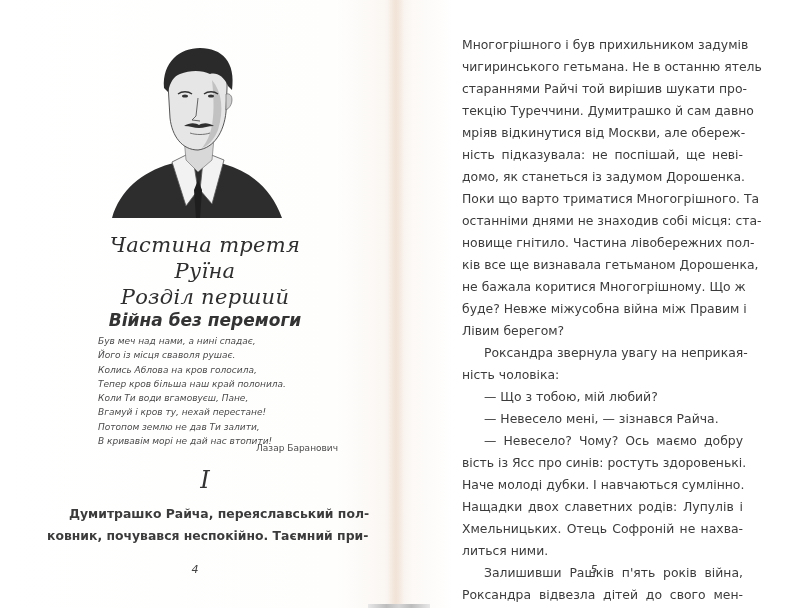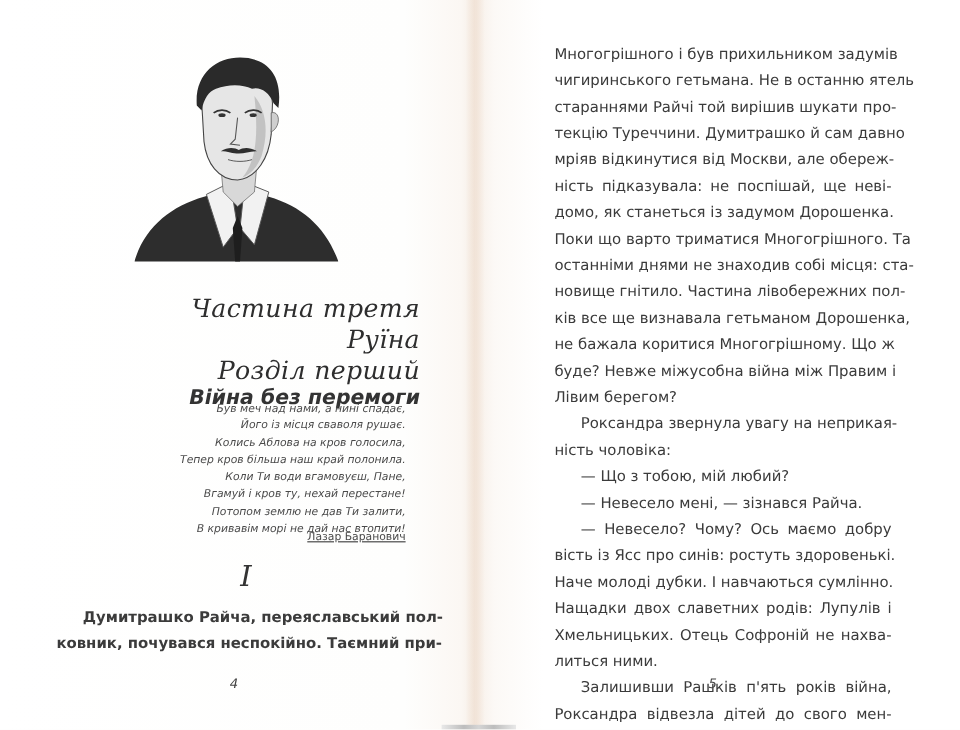--- a/index.html
+++ b/index.html
@@ -19,40 +19,40 @@
     }
     .bottom-edge {
       position: absolute; left: 368px; width: 62px; bottom: 0; height: 4px;
       background: linear-gradient(to right, #e8e8e8, #bdbdbd 30%, #d5d5d5 50%, #bdbdbd 70%, #e8e8e8);
     }
 
     
     .portrait { position: absolute; left: 112px; top: 40px; width: 170px; height: 180px; }
 
     
-    .heading-block { position: absolute; left: 60px; width: 290px; top: 244px; text-align: right; }
+    .heading-block { position: absolute; left: 60px; width: 290px; top: 232px; text-align: center; }
     .h-script {
       font-family: "DejaVu Serif", serif; font-style: italic;
       font-size: 21px; line-height: 26px; color: #2e2e2e; letter-spacing: 0.3px;
     }
     .h-sub {
       font-family: "DejaVu Sans", sans-serif; font-style: italic; font-weight: bold;
       font-size: 17px; line-height: 16px; color: #333; margin-top: 2px;
     }
 
     
     .epigraph {
-      position: absolute; right: 58px; top: 334px; width: 240px; text-align: right;
+      position: absolute; right: 58px; top: 334px; width: 240px; 
       font-family: "DejaVu Sans", sans-serif; font-style: italic;
       font-size: 9px; line-height: 14.3px; color: #4a4a4a;
     }
     .epigraph .line { display: block; white-space: nowrap; }
     .epi-author {
       position: absolute; right: 58px; top: 443px;
-      font-family: "DejaVu Sans", sans-serif; font-size: 9px; color: #4a4a4a; text-decoration: underline;
+      font-family: "DejaVu Sans", sans-serif; font-size: 9px; color: #4a4a4a;
     }
 
     .roman {
       position: absolute; left: 160px; width: 90px; top: 466px; text-align: center;
       font-family: "DejaVu Serif", serif; font-style: italic; font-size: 24px; line-height: 28px; color: #333;
     }
 
     
     .body-text {
       font-family: "DejaVu Sans", sans-serif; font-size: 12.6px; line-height: 22px;

